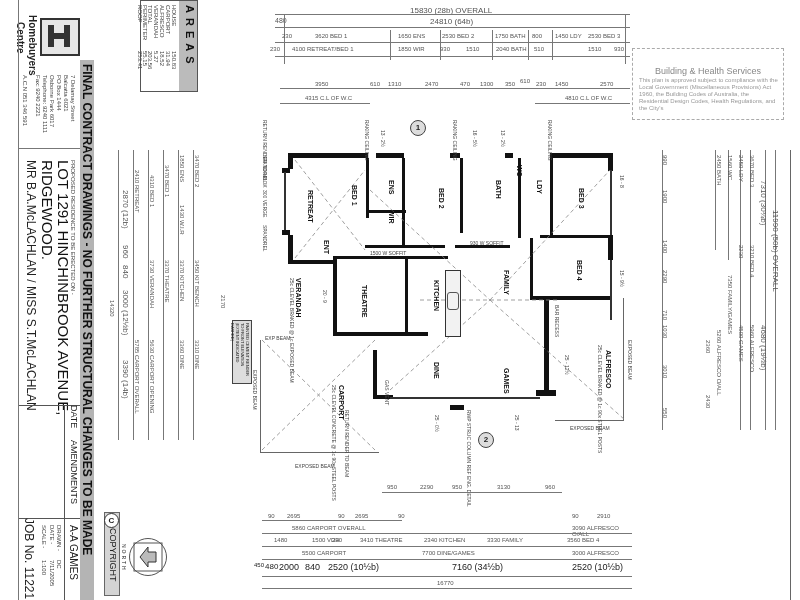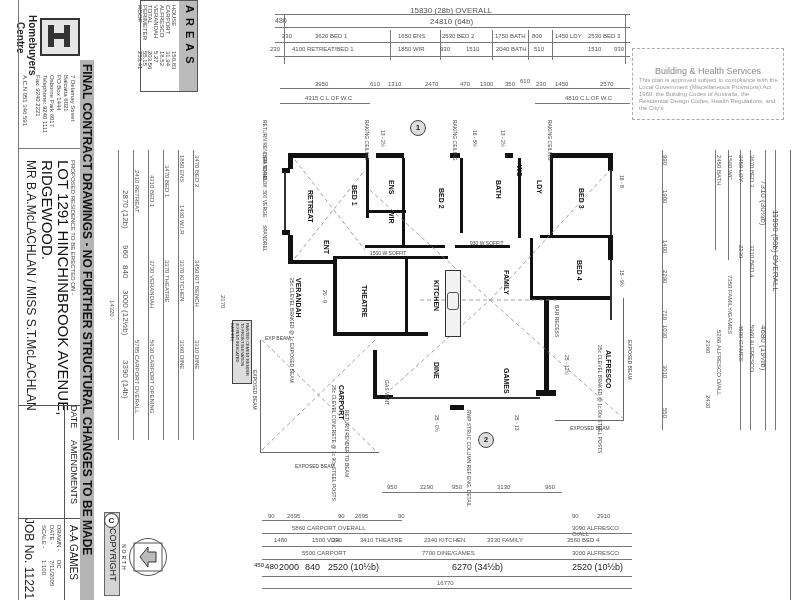--- a/index.html
+++ b/index.html
@@ -375,18 +375,18 @@
   <div class="abs dim" style="left:40px;top:70px;">5500 CARPORT</div>
   <div class="abs dim" style="left:160px;top:70px;">7700 DINE/GAMES</div>
   <div class="abs dim" style="left:310px;top:70px;">3000 ALFRESCO</div>
   <div class="abs hline" style="left:0;top:79px;width:370px;"></div>
 
   <div class="abs" style="left:-8px;top:82px;font-size:6px;">450</div>
   <div class="abs" style="left:3px;top:82px;font-size:8px;">480</div>
   <div class="abs" style="left:17px;top:82px;font-size:9px;">2000</div>
   <div class="abs" style="left:43px;top:82px;font-size:9px;">840</div>
   <div class="abs" style="left:66px;top:82px;font-size:9px;">2520 (10½b)</div>
-  <div class="abs" style="left:190px;top:82px;font-size:9px;">6270 (34½b)</div>
+  <div class="abs" style="left:190px;top:82px;font-size:9px;">7160 (34½b)</div>
   <div class="abs" style="left:310px;top:82px;font-size:9px;">2520 (10½b)</div>
   <div class="abs hline" style="left:0;top:96px;width:370px;"></div>
   <div class="abs dim" style="left:175px;top:100px;">16770</div>
   <div class="abs hline" style="left:0;top:108px;width:370px;"></div>
 </div>
 
 </body></html>

